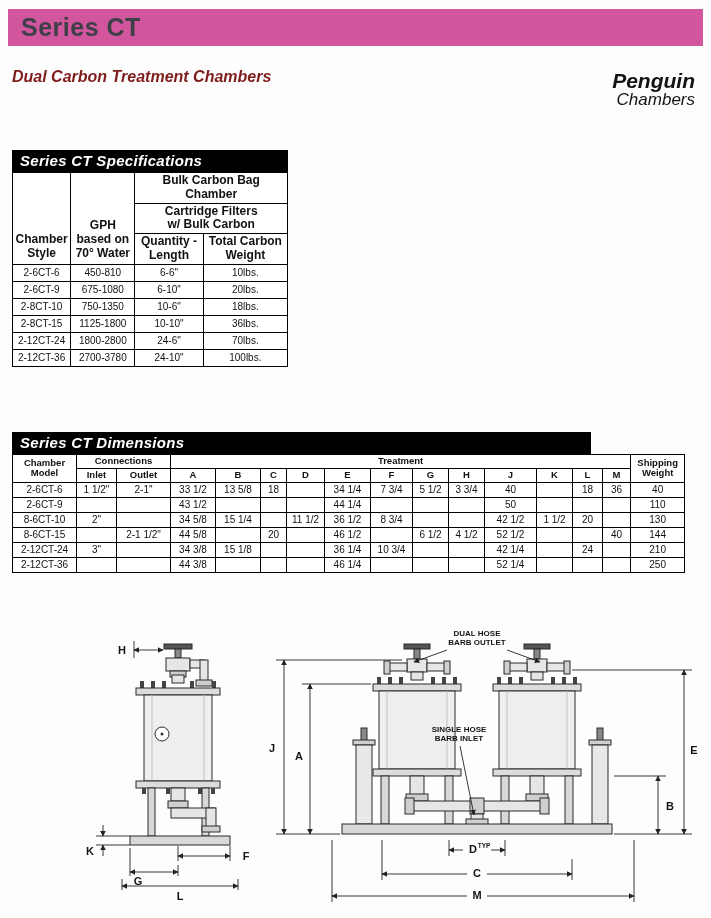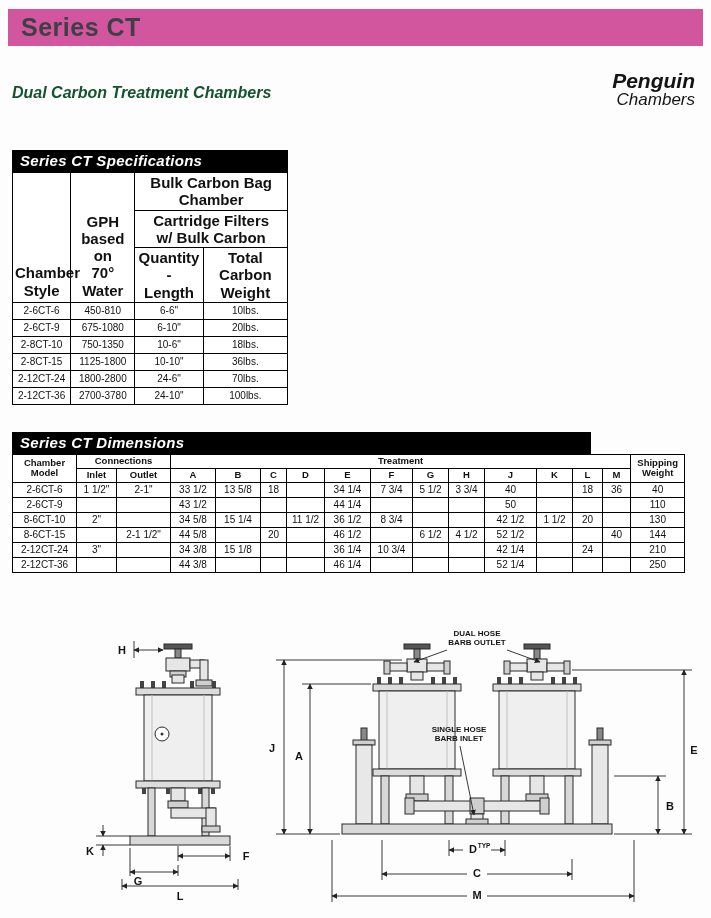--- a/index.html
+++ b/index.html
@@ -10,38 +10,38 @@
   }
   
   .banner {
     position:absolute; left:8px; top:9px; width:695px; height:37px;
     background:#d1569e; display:flex; align-items:center;
   }
   .banner-title {
     font-size:25px; font-weight:bold; color:#3f3f47; padding-left:13px; letter-spacing:.5px;
   }
   .subtitle {
-    position:absolute; left:12px; top:84px; font-size:16px; font-weight:bold; font-style:italic; color:#14532d;
+    position:absolute; left:12px; top:68px; font-size:16px; font-weight:bold; font-style:italic; color:#7f1d1d;
   }
   .brand { position:absolute; right:16px; top:70px; text-align:right; color:#141414; }
   .brand-name { font-size:21px; font-weight:bold; font-style:italic; line-height:1.02; }
   .brand-sub  { font-size:17px; font-style:italic; line-height:1.1; }
 
   
   .tbl-wrap { position:absolute; background:#f9a8d4; }
   .specs-wrap { left:12px; top:150px; width:276px; }
   .dims-wrap  { left:12px; top:432px; width:579px; }
   .tbl-title {
     background:#000; color:#fff; font-weight:bold; font-style:italic;
     font-size:15px; padding:2px 8px 3px 8px; letter-spacing:.3px;
   }
   table { border-collapse:collapse; table-layout:fixed; width:100%; background:#fff; }
   th, td { border:1px solid #000; text-align:center; vertical-align:middle; padding:1px 2px; }
   th { font-weight:bold; white-space:pre-line; line-height:1.15; }
-  .specs th { font-size:15px; }
+  .specs th { font-size:12px; }
   .specs td { font-size:10px; height:14px; }
   .specs .valign-b { vertical-align:bottom; padding-bottom:3px; }
   .dims th { font-size:9.5px; }
   .dims td { font-size:10px; height:14px; padding:0 1px; }
 
   
   .drawings { position:absolute; left:0; top:618px; width:711px; height:300px; }
   .drw { position:absolute; }
   .dimtxt text { font-family:"Liberation Sans", sans-serif; font-size:11px; font-weight:bold; fill:#141414; }
   .dimtxt text.typ { font-size:6.5px; }

